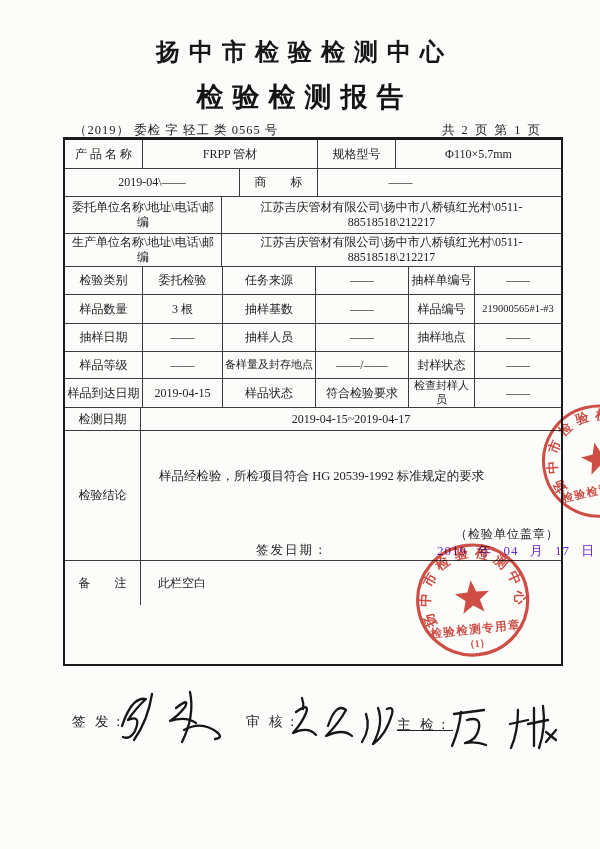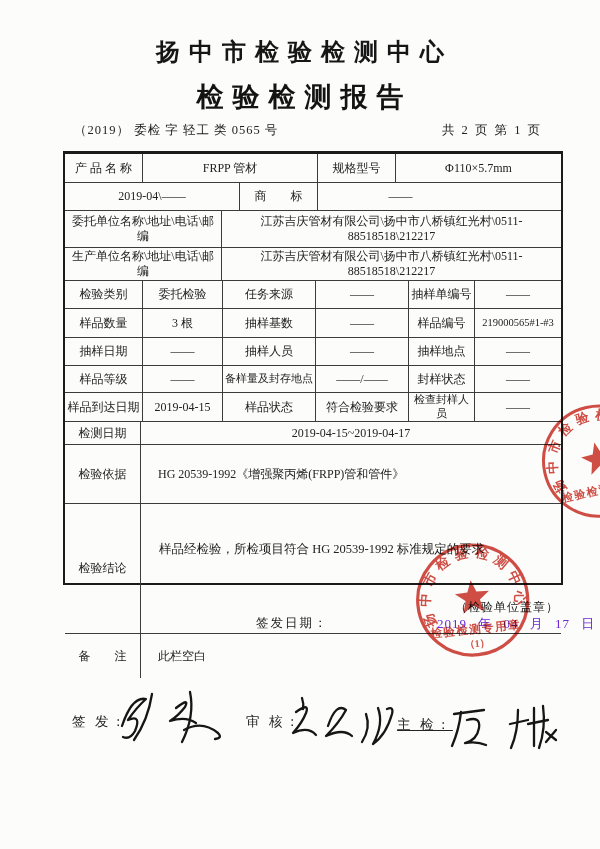--- a/index.html
+++ b/index.html
@@ -11,21 +11,21 @@
   }
   .abs{position:absolute;}
   
   .org-title{top:36px;left:0;right:0;text-align:center;
     font-size:24px;font-weight:bold;letter-spacing:9px;text-indent:9px;color:#161616;}
   .report-title{top:79px;left:0;right:0;text-align:center;
     font-size:27px;font-weight:bold;letter-spacing:9px;text-indent:9px;color:#131313;}
   .doc-no{top:122px;left:74px;font-size:12.5px;letter-spacing:1px;color:#222;}
   .page-info{top:122px;right:58px;font-size:12.5px;letter-spacing:2px;color:#222;}
   
-  .report-table{left:63px;top:151px;width:500px;height:434px;
+  .report-table{left:63px;top:137px;width:500px;height:529px;
     border:2px solid #1b1b1b;border-top-width:3px;box-sizing:border-box;}
   .row{display:flex;border-bottom:1px solid #3c3c3c;box-sizing:border-box;}
   .row.last{border-bottom:none;}
   .cell{box-sizing:border-box;border-right:1px solid #3c3c3c;
     display:flex;align-items:center;justify-content:center;
     font-size:12px;line-height:1.25;text-align:center;padding:0 2px;color:#222;}
   .cell.end{border-right:none;}
   .cell.leftal{justify-content:flex-start;text-align:left;padding-left:17px;}
   .w78{width:78px}.w80{width:80px}.w93{width:93px}.w66{width:66px}.w86{width:86px}
   .w175{width:175px}.w165{width:165px}.w157{width:157px}.w339{width:339px}
@@ -128,24 +128,20 @@
     <div class="cell w93">符合检验要求</div>
     <div class="cell w66" style="font-size:11px">检查封样人员</div>
     <div class="cell w86 end">——</div>
   </div>
 
   <div class="row h23">
     <div class="cell w76">检测日期</div>
     <div class="cell w420 end">2019-04-15~2019-04-17</div>
   </div>
 
-  <div class="row h59">
-    <div class="cell w76">检验依据</div>
-    <div class="cell w420 end leftal">HG 20539-1992《增强聚丙烯(FRPP)管和管件》</div>
-  </div>
 
   <div class="row h130">
     <div class="cell w76">检验结论</div>
     <div class="cell w420 end rel">
       <span class="conclusion-text">样品经检验，所检项目符合 HG 20539-1992 标准规定的要求</span>
       <span class="seal-note">（检验单位盖章）</span>
       <span class="issue-label">签发日期：</span>
       <span class="issue-value">2019 年 04 月 17 日</span>
     </div>
   </div>

